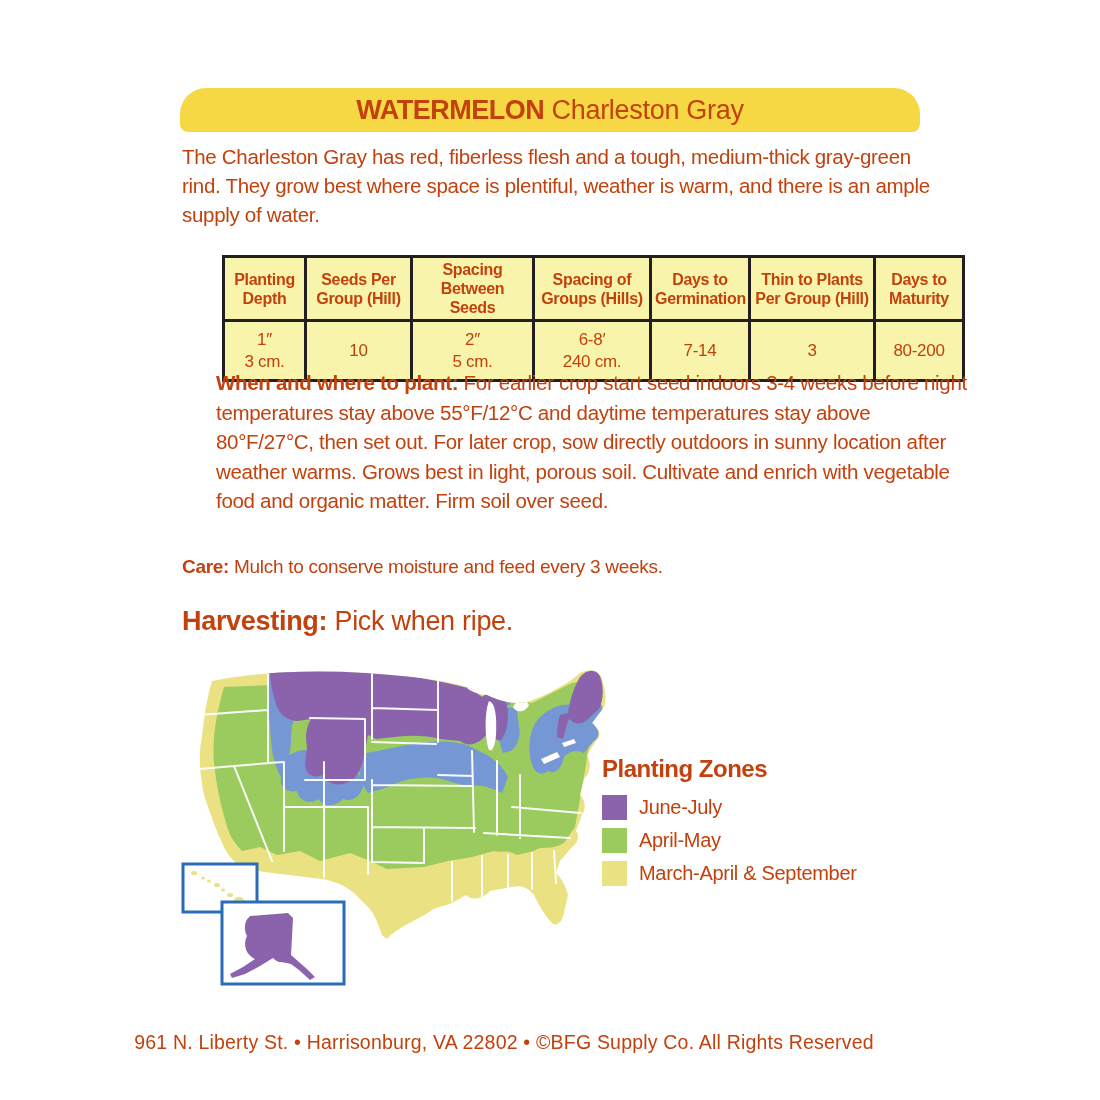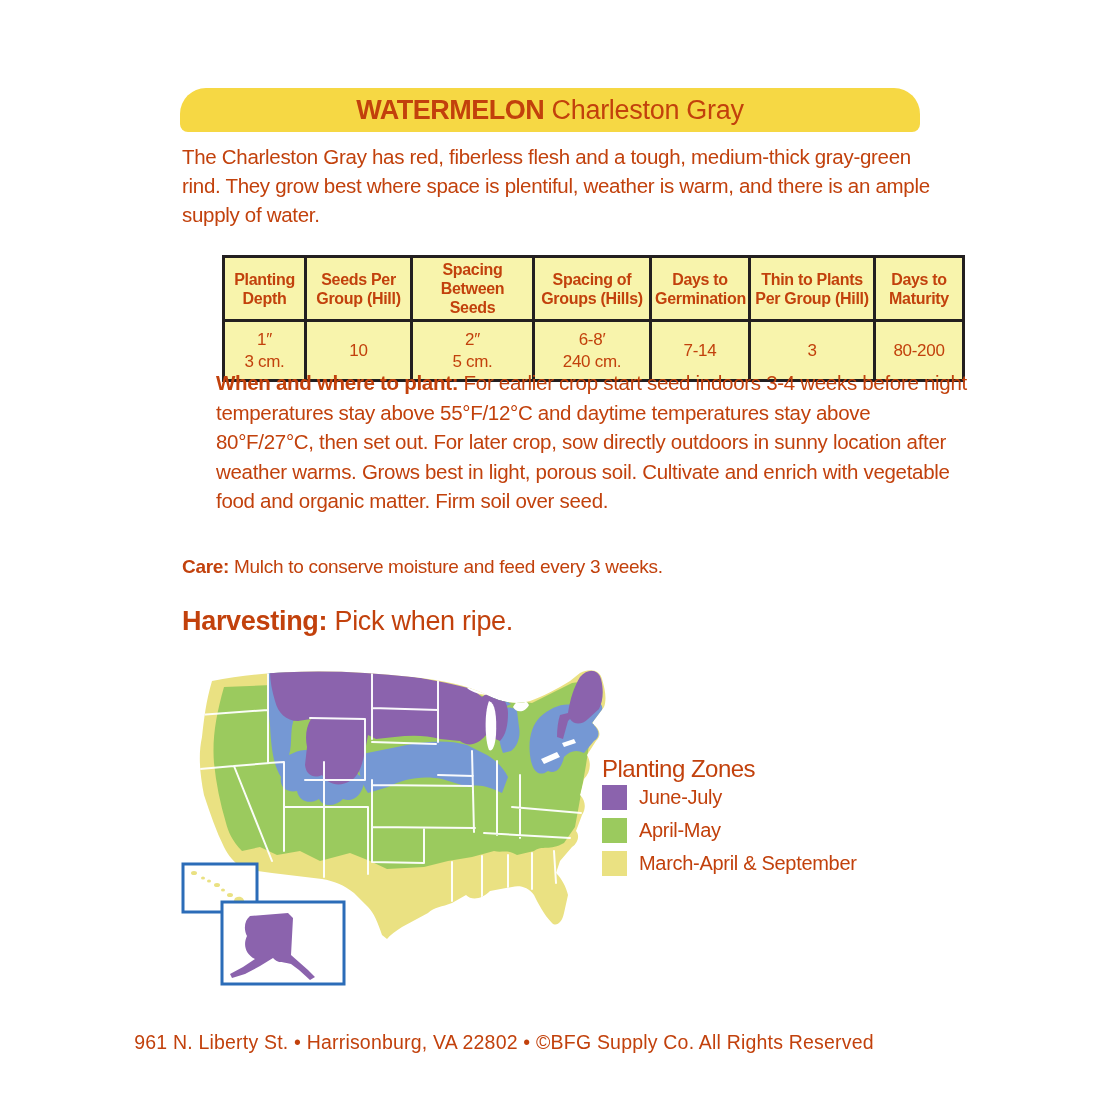--- a/index.html
+++ b/index.html
@@ -14,21 +14,21 @@
   table.spec th,table.spec td{border:3px solid #231f20;text-align:center;vertical-align:middle;
           padding:2px 3px;white-space:pre-line;}
   table.spec th{font-size:16px;line-height:19px;height:50px;font-weight:bold;}
   table.spec td{font-size:17px;line-height:22px;height:53px;font-weight:normal;}
   .para{position:absolute;left:182px;top:368px;width:752px;font-size:20.5px;line-height:29.5px;margin-left:34px;}
   .care{position:absolute;left:182px;top:556px;width:752px;font-size:19px;}
   .harvest{position:absolute;left:182px;top:606px;width:752px;font-size:27px;}
   .lead{font-weight:bold;}
   .mapwrap{position:absolute;left:172px;top:655px;width:440px;height:350px;}
   .legend{position:absolute;left:602px;top:755px;width:330px;}
-  .legend-title{font-size:24px;font-weight:normal;margin-bottom:2px;letter-spacing:-0.5px;}
+  .legend-title{font-size:24px;font-weight:bold;margin-bottom:12px;letter-spacing:-0.5px;}
   .legend-item{display:flex;align-items:center;margin-bottom:8px;height:25px;}
   .legend-swatch{width:25px;height:25px;margin-right:12px;flex:0 0 auto;}
   .legend-label{font-size:20px;line-height:25px;}
   .footer{position:absolute;left:0;top:1031px;width:1008px;text-align:center;
           font-size:19.5px;letter-spacing:0.2px;}
 </style>
 </head>
 <body>
 
 <div class="page">

